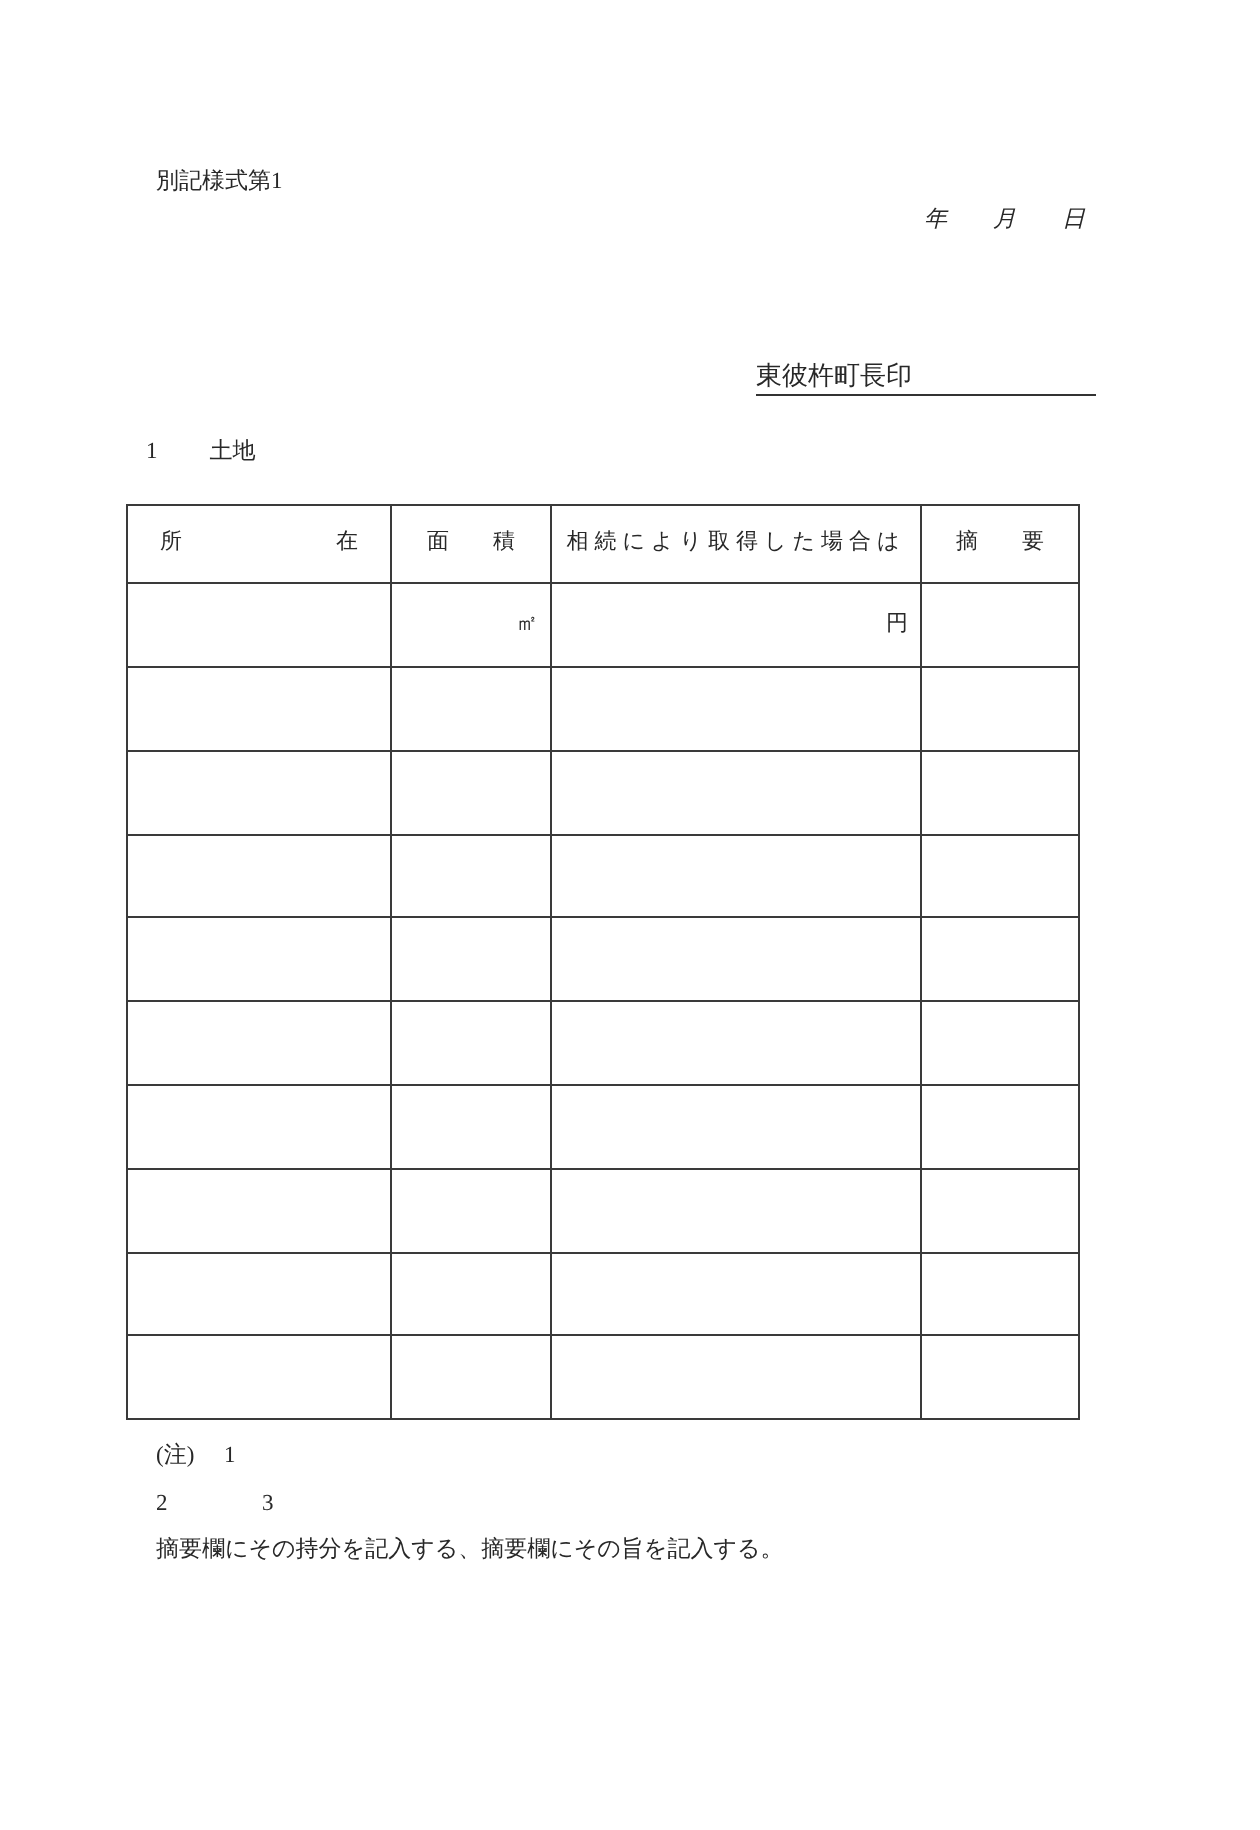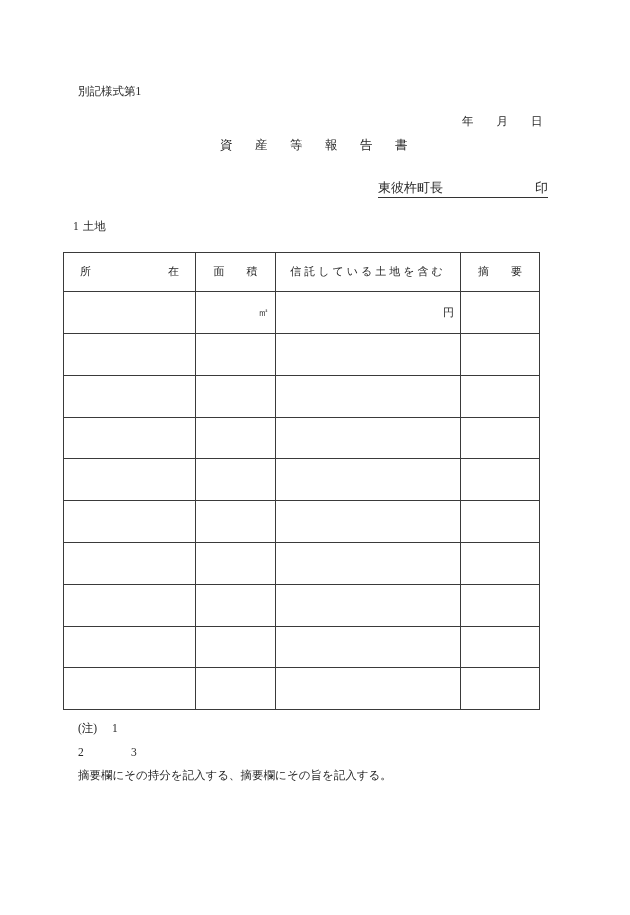--- a/index.html
+++ b/index.html
@@ -21,50 +21,51 @@
 
   
   .form-number {
     position: absolute;
     left: 78px; top: 84px;
     font-size: 11.5px;
     white-space: pre;
   }
   .date-line {
     position: absolute;
-    left: 462px; top: 114px;
-    font-size: 11.5px;
-    white-space: pre;
+    left: 462px; top: 103px;
+    font-size: 11.5px;
+    white-space: pre;
+    font-style: italic;
   }
   .doc-title {
     position: absolute;
     left: 220px; top: 138px;
     font-size: 12.5px;
     letter-spacing: 22.5px;
     white-space: nowrap;
   }
   .mayor-line {
     position: absolute;
     left: 378px; top: 180px;
     width: 170px;
     display: flex;
-    justify-content: space-between;
+    justify-content: flex-start;
     align-items: baseline;
     font-size: 13px;
     border-bottom: 1px solid #333333;
     padding-bottom: 1px;
     white-space: pre;
   }
   .section-heading {
     position: absolute;
     left: 73px; top: 219px;
     font-size: 11.5px;
     display: flex;
   }
-  .section-heading .sec-title { margin-left: 4px; }
+  .section-heading .sec-title { margin-left: 26px; }
 
   
   table.land-table {
     position: absolute;
     left: 63px; top: 252px;
     width: 476px;
     border-collapse: collapse;
     table-layout: fixed;
     font-size: 11px;
   }
@@ -100,21 +101,20 @@
 </style>
 </head>
 <body>
 
 <div class="page">
 
   <div class="form-number">別記様式第1</div>
 
   <div class="date-line">年　　月　　日</div>
 
-  <div class="doc-title">資産等報告書</div>
 
   <div class="mayor-line">
     <span>東彼杵町長</span>
     <span>印</span>
   </div>
 
   <div class="section-heading">
     <span class="sec-num">1</span>
     <span class="sec-title">土地</span>
   </div>
@@ -123,21 +123,21 @@
     <colgroup>
       <col class="c-location">
       <col class="c-area">
       <col class="c-taxbase">
       <col class="c-remarks">
     </colgroup>
     <tbody>
       <tr class="row-header">
         <th>所　　　　　　　在</th>
         <th>面　　積</th>
-        <th class="h-taxbase">信託している土地を含む</th>
+        <th class="h-taxbase">相続により取得した場合は</th>
         <th>摘　　要</th>
       </tr>
       <tr class="row-unit">
         <td></td>
         <td class="cell-right">㎡</td>
         <td class="cell-right">円</td>
         <td></td>
       </tr>
 
     <tr class="row-empty">

